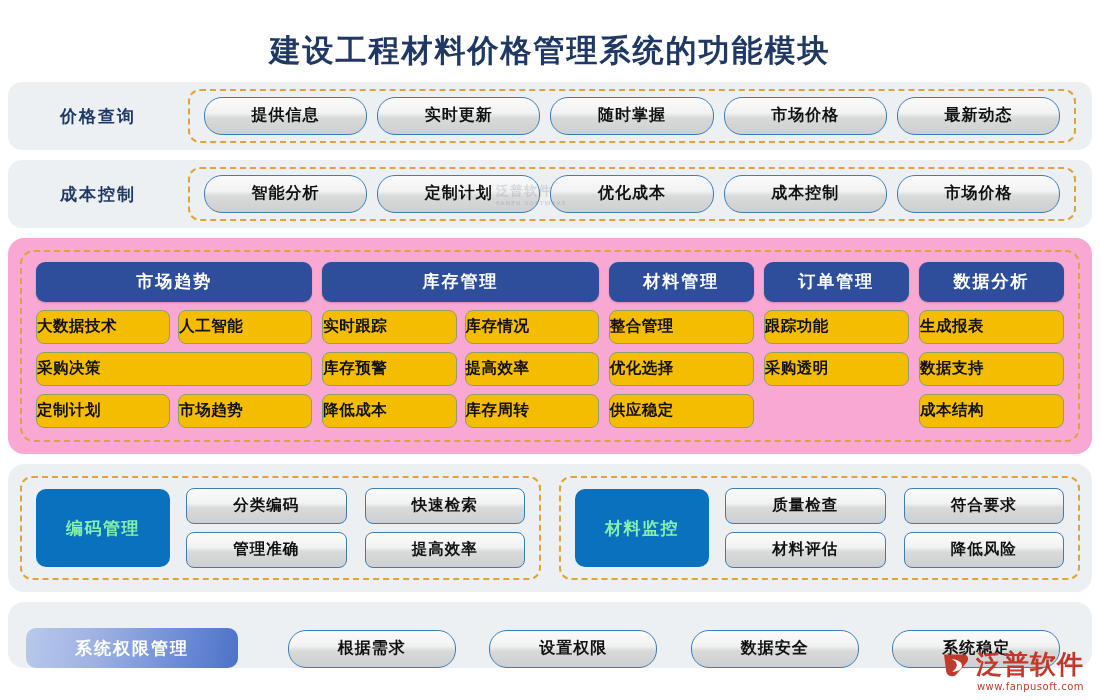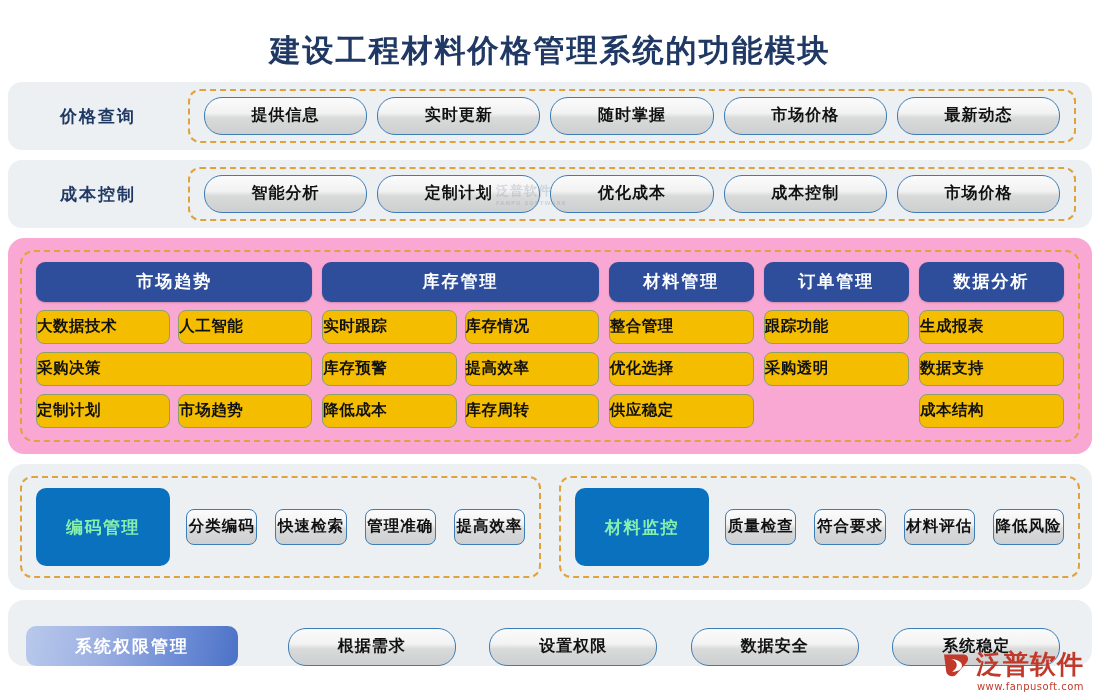--- a/index.html
+++ b/index.html
@@ -151,21 +151,21 @@
     letter-spacing: 1.5px;
     display: flex;
     align-items: center;
     justify-content: center;
     font-family: "DejaVu Serif", "Liberation Serif", serif;
     white-space: nowrap;
   }
   .duo-grid {
     flex: 1;
     display: grid;
-    grid-template-columns: 1fr 1fr 1fr 1fr;
+    grid-template-columns: 1fr 1fr;
     gap: 8px 18px;
   }
   .duo-grid .pill { border-radius: 8px; font-size: 15.5px; padding: 6px 0 7px 0; }
 
   
   .bottomrow {
     margin: 0 8px 0 8px;
     background: #ecf0f2;
     border-radius: 16px;
     height: 66px;

